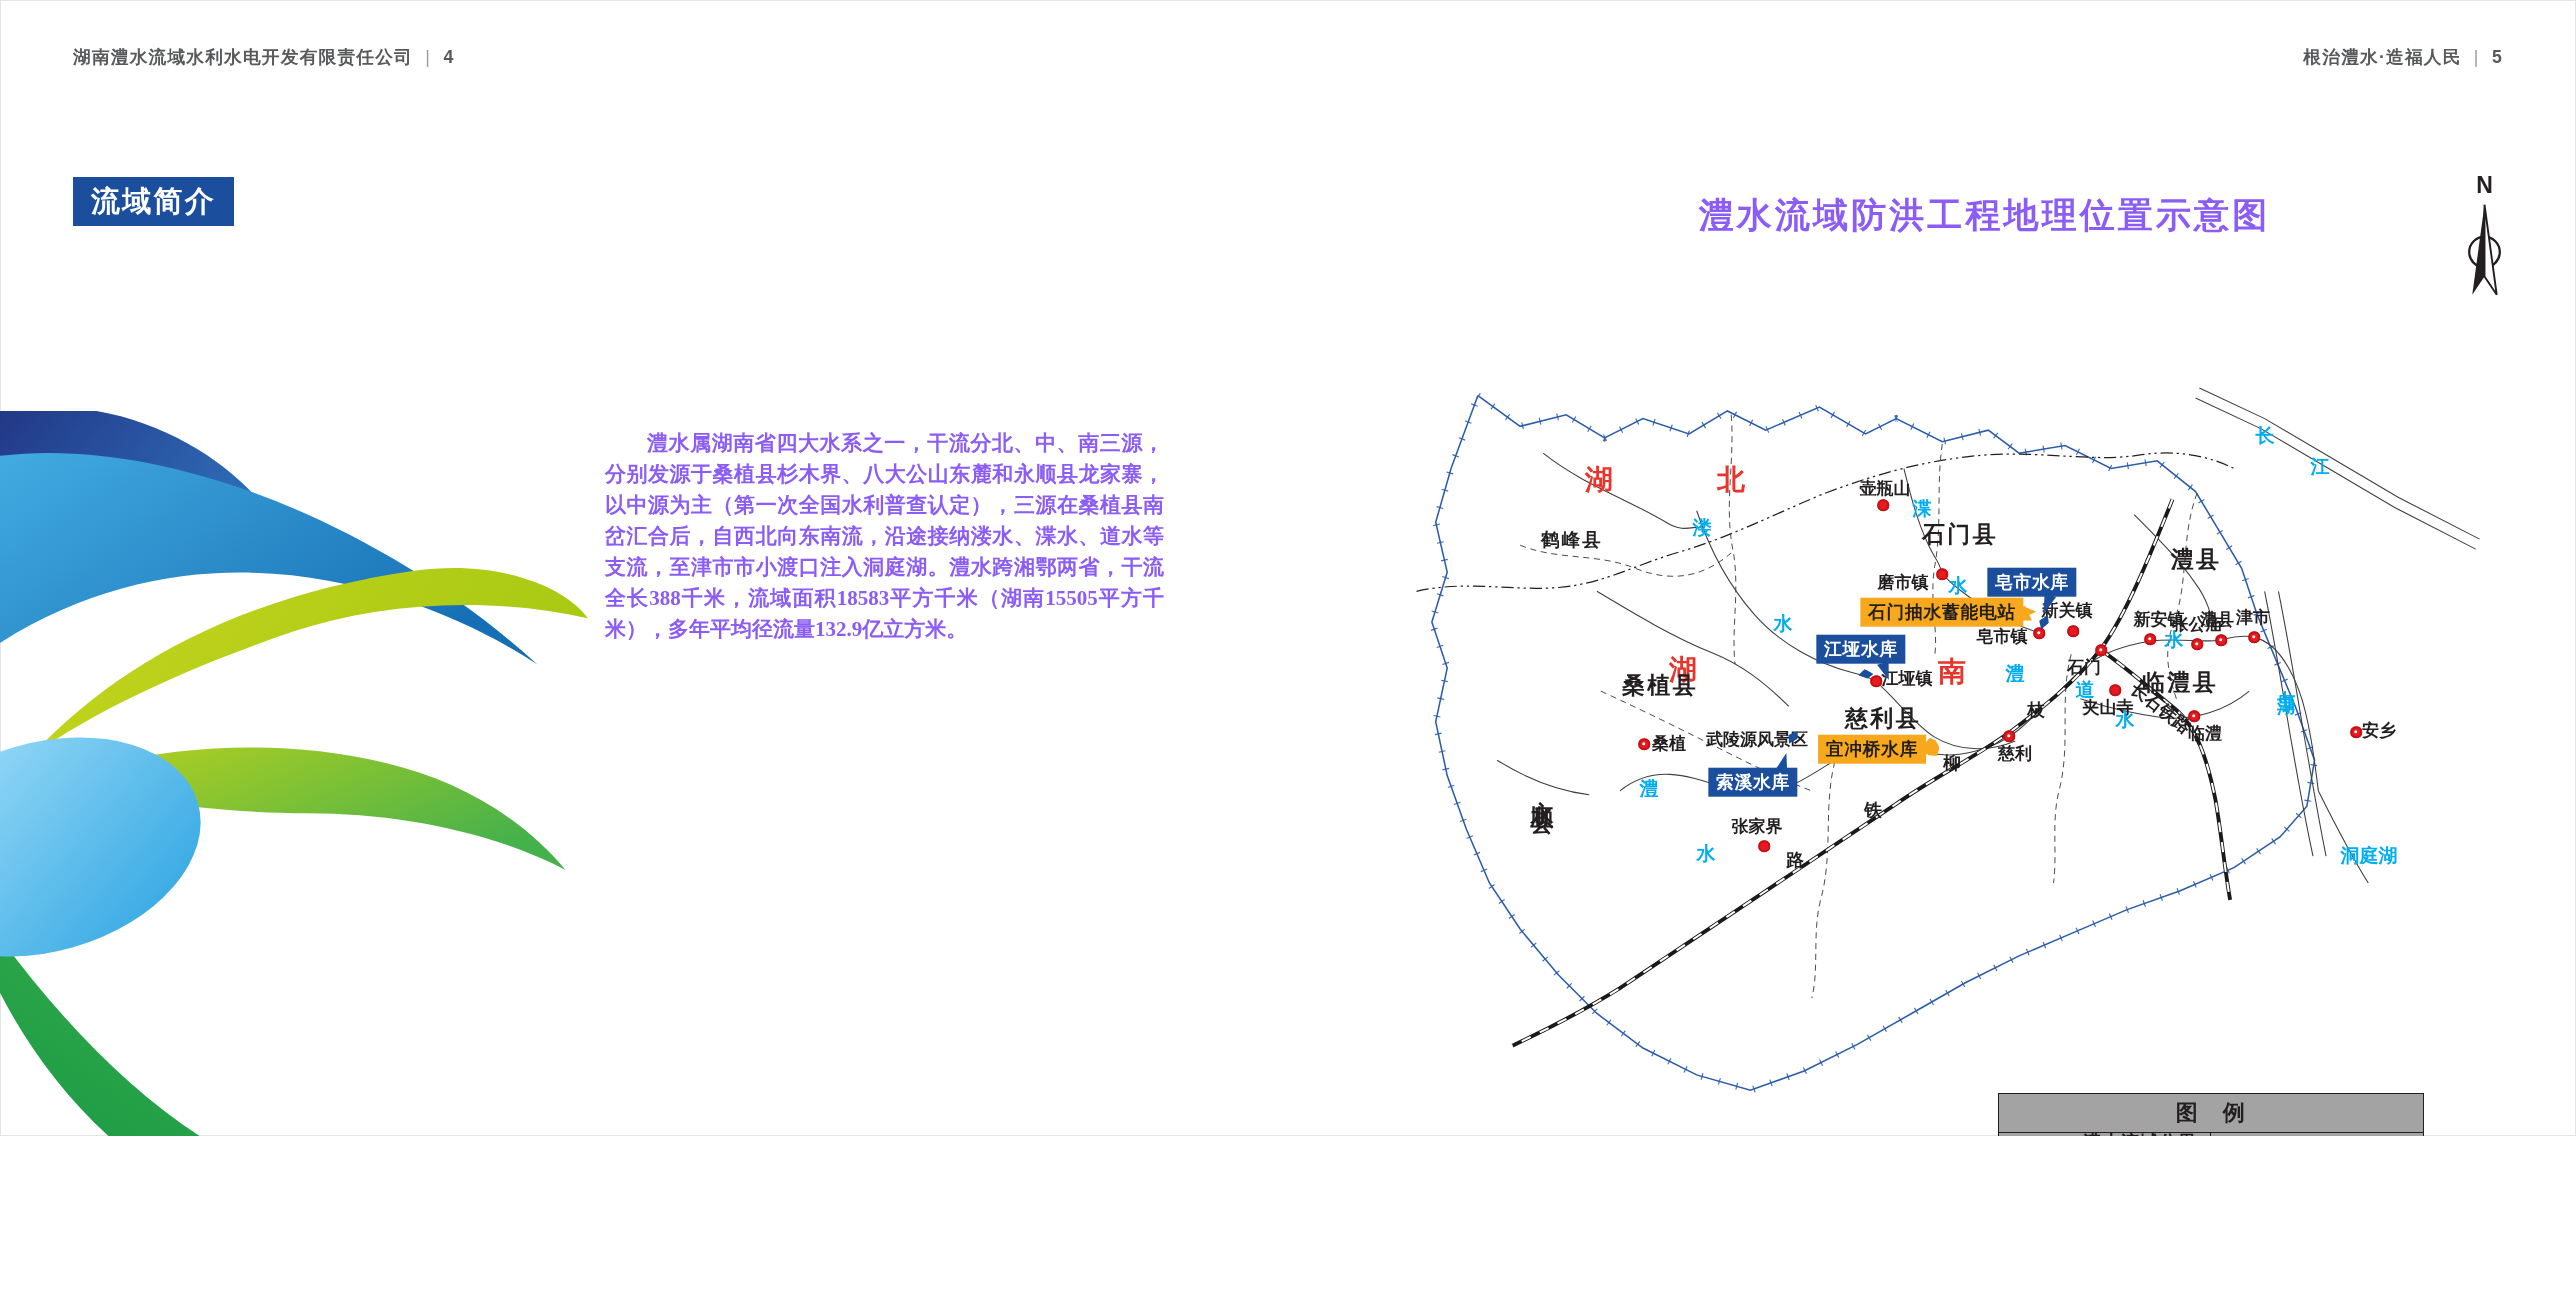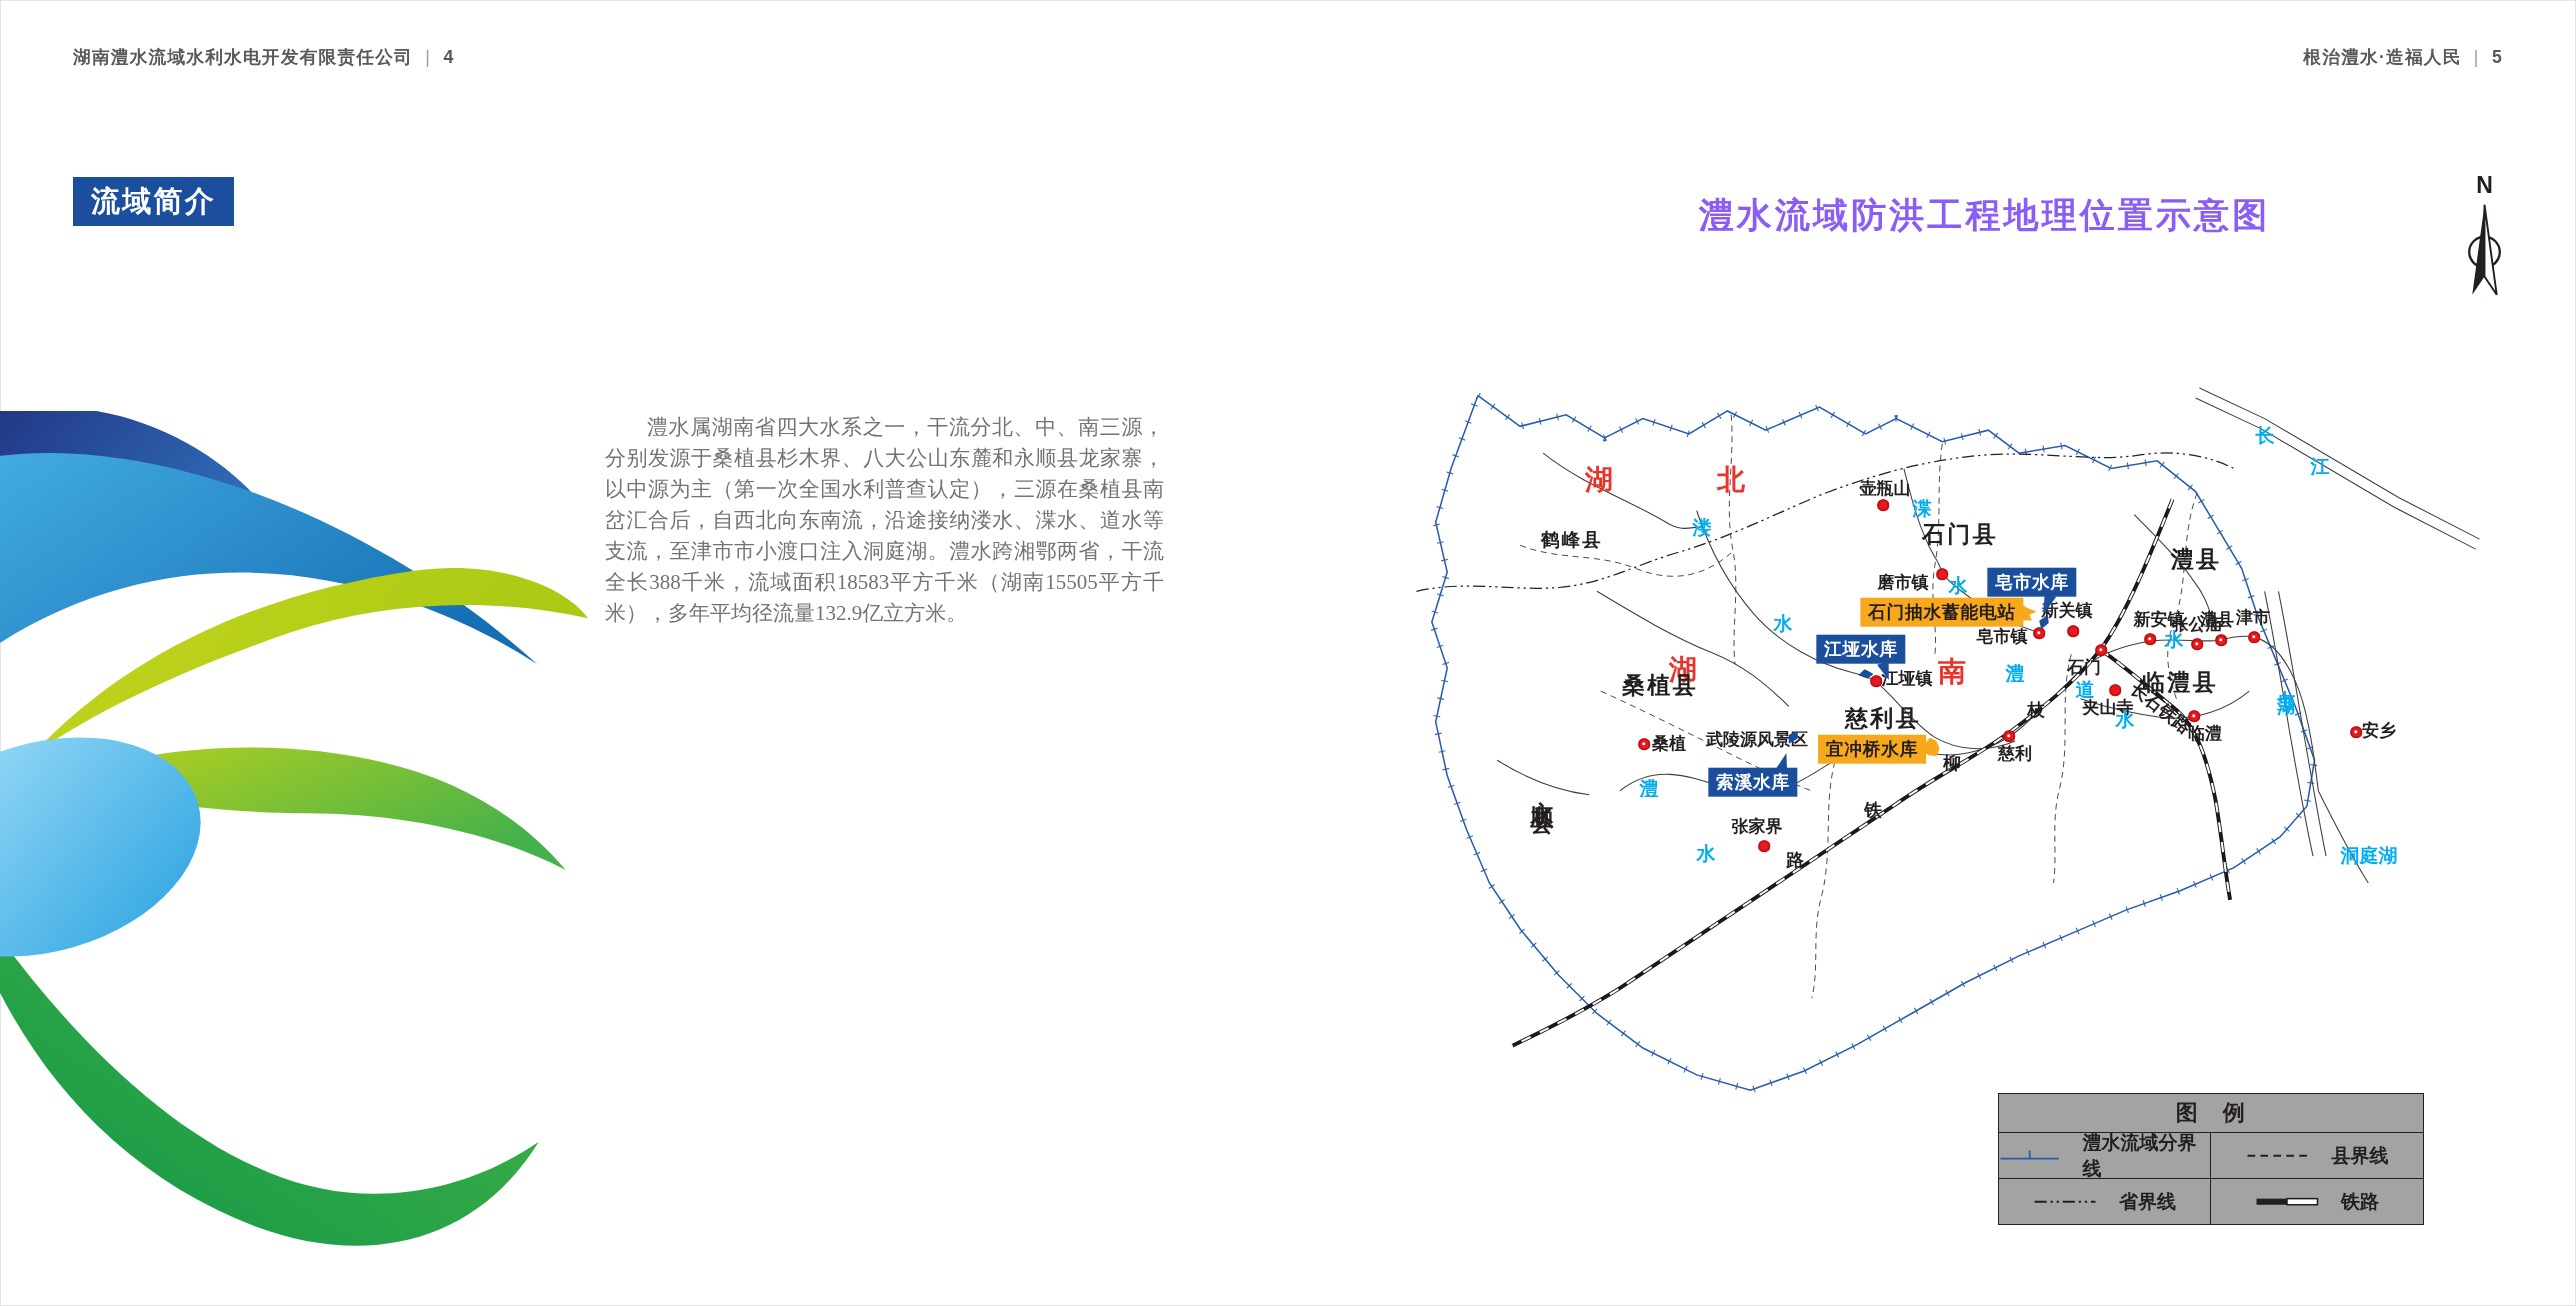--- a/index.html
+++ b/index.html
@@ -1,27 +1,27 @@
 <!DOCTYPE html>
 <html style="font-size:12.3px"><head>
 <meta charset="utf-8">
 <style>
   html,body{margin:0;padding:0;background:#fff;}
-  .spread{position:relative;width:2576px;height:1306px;background:#fff;overflow:hidden;
+  .spread{position:relative;width:2576px;height:1136px;background:#fff;overflow:hidden;
           font-family:"Liberation Sans",sans-serif;color:#231f20;box-shadow:inset 0 0 0 0.8px #dedede;}
   
   .hdr{position:absolute;top:45px;font-weight:bold;font-size:17.7px;color:#58595b;letter-spacing:1.2px;white-space:nowrap;}
   .hdr-left{left:73px;}
   .hdr-right{right:73px;text-align:right;}
   .hdr .bar{color:#9b9da0;font-weight:400;margin:0 12.3px;}
   
   .sec-title{position:absolute;left:73px;top:177px;width:161px;height:49px;background:#1c4e9e;color:#fff;
              font-size:29px;font-weight:bold;display:flex;align-items:center;justify-content:center;letter-spacing:2.3px;}
-  .bodytext{position:absolute;left:605px;top:412px;width:559px;font-family:"Liberation Serif","DejaVu Serif",serif;
-            font-size:21px;line-height:31px;font-weight:400;text-align:justify;color:#737373;}
+  .bodytext{position:absolute;left:605px;top:428px;width:559px;font-family:"Liberation Serif","DejaVu Serif",serif;
+            font-size:21px;line-height:31px;font-weight:700;text-align:justify;color:#8b5cf6;}
   .bodytext p{margin:0 0 32px 0;text-indent:2em;}
   .logo{position:absolute;left:0;top:411px;width:614px;height:895px;pointer-events:none;}
   
   .map-title{position:absolute;left:1405px;top:192px;width:1159px;text-align:center;
              font-size:35px;font-weight:bold;color:#8b5cf6;letter-spacing:3.1px;}
   .compass{position:absolute;left:2460px;top:174px;width:49px;height:137px;text-align:center;}
   .compass .n{font-size:23px;font-weight:bold;color:#231f20;line-height:23px;}
   
   .map{position:absolute;left:1405px;top:361px;width:1159px;height:760px;}
   .map svg.art{position:absolute;left:0;top:0;}

